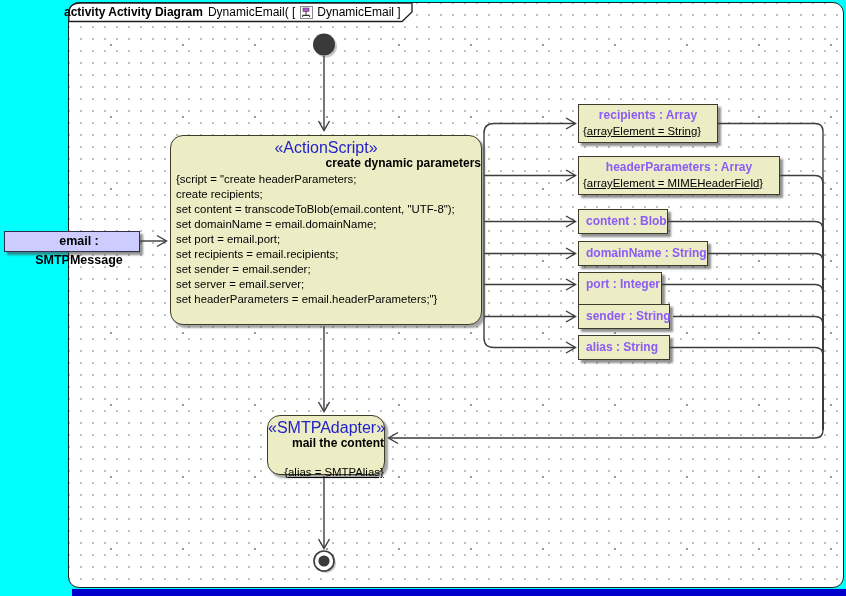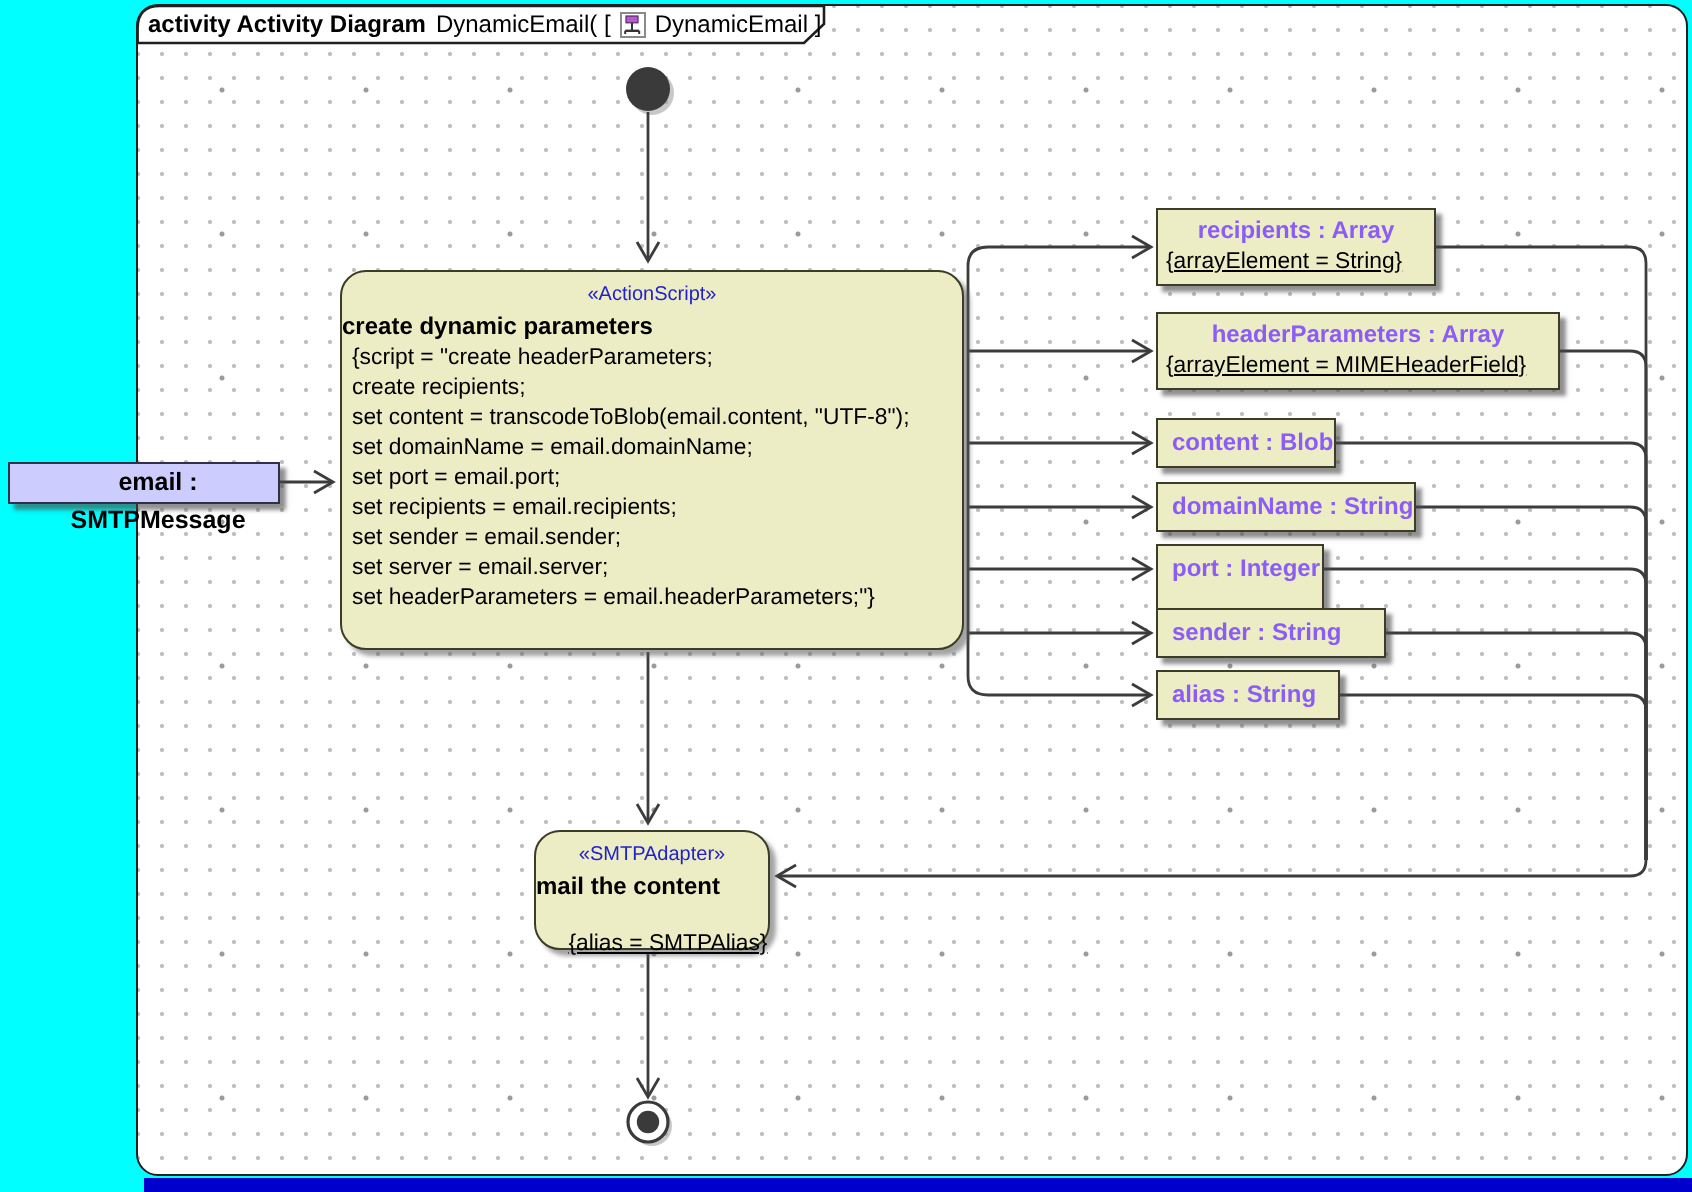--- a/index.html
+++ b/index.html
@@ -28,24 +28,24 @@
   }
   #edge-layer{position:absolute;left:0;top:0;width:846px;height:596px;z-index:2;}
   .node{position:absolute;box-sizing:border-box;z-index:3;}
   .action{
     background:#ECECC5;
     border:1px solid #3c3c28;
     border-radius:13px;
     box-shadow:3px 3px 2px rgba(90,90,90,0.55);
   }
   .stereotype{
-    color:#2222CC;font-size:10px;text-align:center;line-height:15px;
+    color:#2222CC;font-size:16px;text-align:center;line-height:15px;
   }
   .action-name{
-    color:#000;font-size:12px;font-weight:bold;text-align:left;line-height:17px;
+    color:#000;font-size:12px;font-weight:bold;text-align:right;line-height:17px;
   }
   .script-line{
     color:#000;font-size:11.4px;line-height:15px;white-space:pre;padding-left:5px;
   }
   .constraint-line{
     color:#000;font-size:11.4px;line-height:15px;padding-left:4px;white-space:pre;text-decoration:underline;
   }
   .obj-node{
     background:#ECECC5;
     border:1px solid #3c3c28;
@@ -56,21 +56,21 @@
   }
   .obj-name.centered{text-align:center;}
   .obj-name.leftpad{padding-left:7px;line-height:23px;}
   #email-param{
     background:#CCCCFF;
     border:1px solid #30304a;
     box-shadow:3px 3px 2px rgba(70,70,70,0.6);
     font-size:12.5px;font-weight:bold;text-align:center;line-height:19px;color:#000;
   }
   #frame-tab-text{
-    position:absolute;left:74px;top:4px;z-index:4;height:16px;
+    position:absolute;left:64px;top:4px;z-index:4;height:16px;
     font-size:12px;color:#000;white-space:pre;display:flex;align-items:center;
   }
   #frame-tab-text .bold{font-weight:bold;}
   #frame-tab-text .gap{margin-left:5px;}
   #diagram-icon{display:inline-block;width:13px;height:13px;margin:0 4px 0 5px;position:relative;top:0px;}
 </style>
 </head>
 <body>
 
 <div id="bottom-bar"></div>
@@ -162,21 +162,21 @@
 </div>
 <div class="node obj-node" style="left:578px;top:209px;width:90px;height:25px;">
   <div class="obj-name leftpad">content : Blob</div>
 </div>
 <div class="node obj-node" style="left:578px;top:241px;width:130px;height:25px;">
   <div class="obj-name leftpad">domainName : String</div>
 </div>
 <div class="node obj-node" style="left:578px;top:272px;width:84px;height:40px;">
   <div class="obj-name leftpad">port : Integer</div>
 </div>
-<div class="node obj-node" style="left:578px;top:304px;width:115px;height:25px;">
+<div class="node obj-node" style="left:578px;top:304px;width:92px;height:25px;">
   <div class="obj-name leftpad">sender : String</div>
 </div>
 <div class="node obj-node" style="left:578px;top:335px;width:92px;height:25px;">
   <div class="obj-name leftpad">alias : String</div>
 </div>
 
 <div class="node action" style="left:267px;top:415px;width:118px;height:60px;padding-top:4px;">
   <div class="stereotype">«SMTPAdapter»</div>
   <div class="action-name">mail the content</div>
   <div class="constraint-line" style="text-align:center;padding-left:16px;margin-top:13px;">{alias = SMTPAlias}</div>

